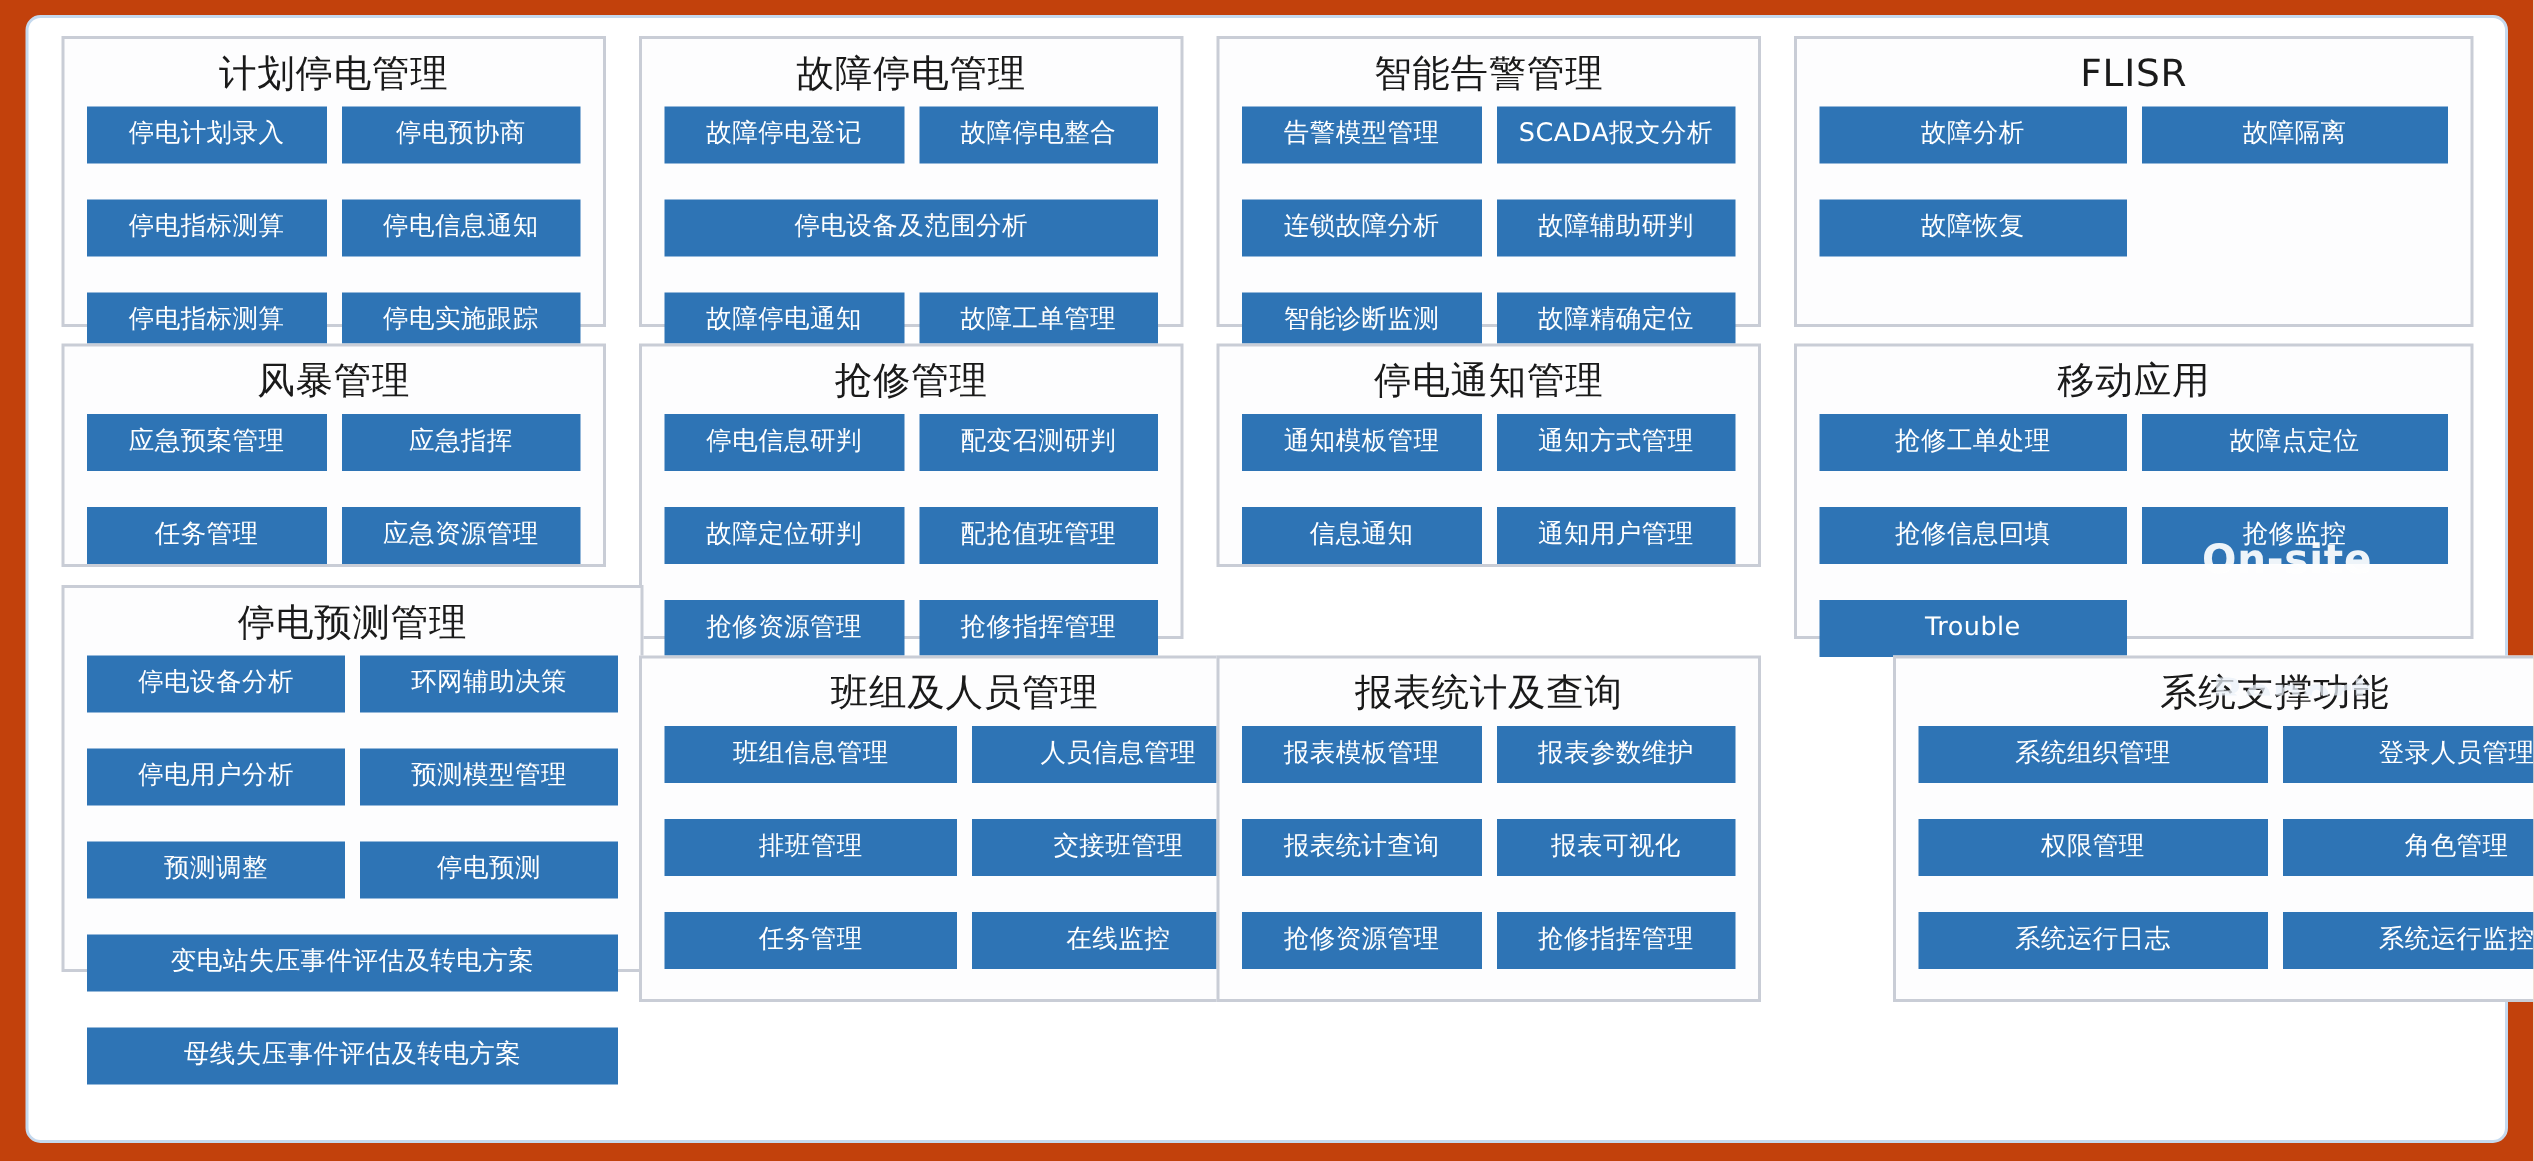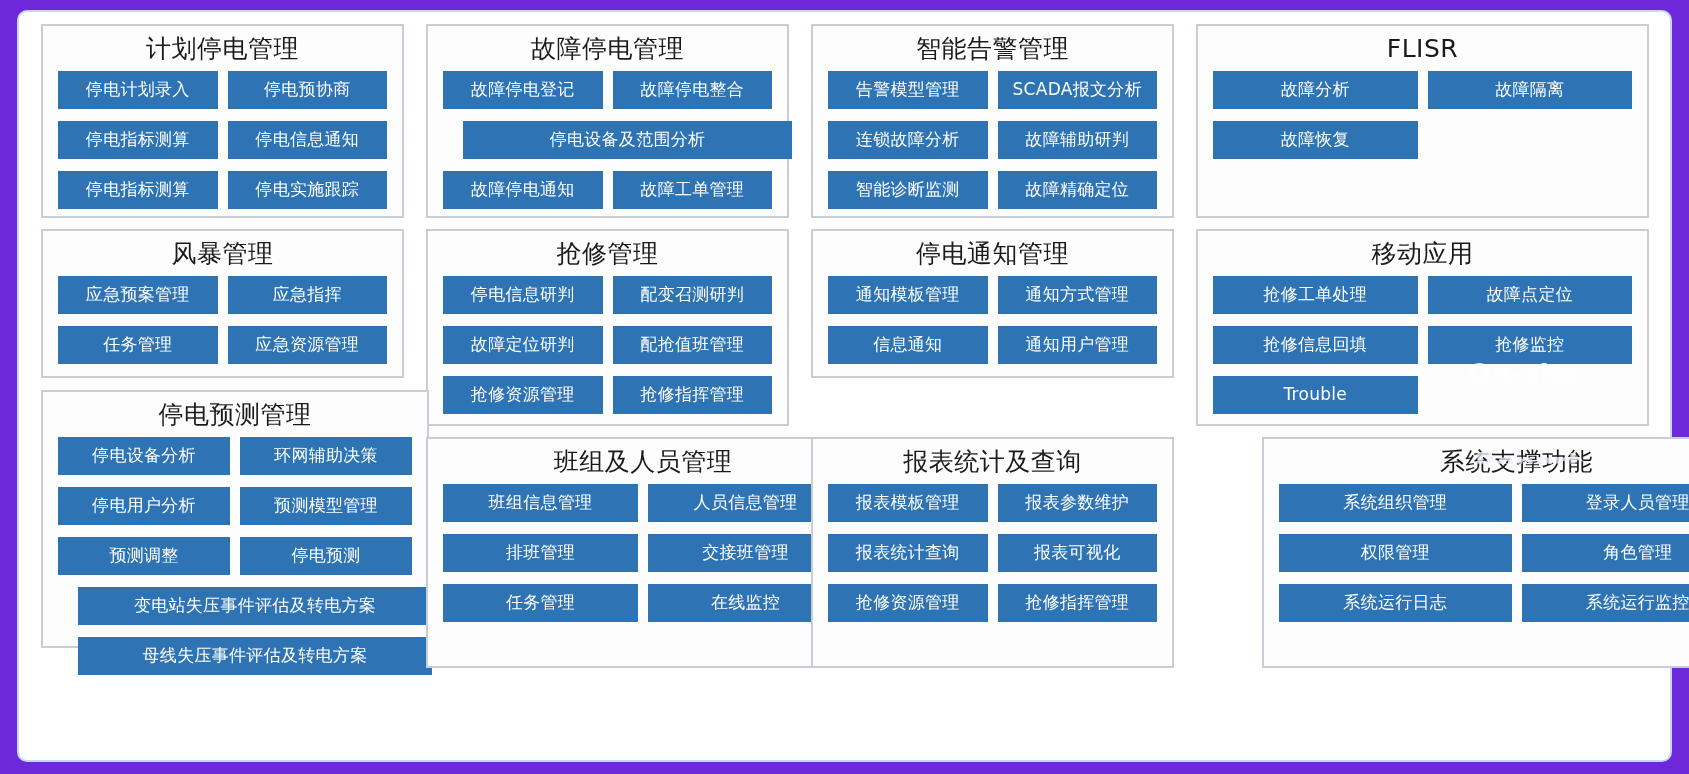--- a/index.html
+++ b/index.html
@@ -7,21 +7,21 @@
     padding: 0;
     background: #ffffff;
   }
   body {
     font-family: "DejaVu Sans", "Liberation Sans", sans-serif;
   }
   #root {
     position: relative;
     width: 1689px;
     height: 774px;
-    background: #6d28d9;
+    background: #c2410c;
     box-sizing: border-box;
     overflow: hidden;
   }
   
   .outer-frame {
     position: absolute;
     left: 17px;
     top: 10px;
     width: 1655px;
     height: 752px;
@@ -52,40 +52,39 @@
     line-height: 1.1;
     font-weight: 400;
     padding-top: 9px;
     padding-bottom: 8px;
     letter-spacing: 0.5px;
     white-space: nowrap;
   }
   .btn-grid {
     display: flex;
     flex-wrap: wrap;
-    gap: 12px 10px;
+    gap: 24px 10px;
     padding: 0 15px 12px 15px;
     box-sizing: border-box;
   }
   .btn {
     background: #2e74b5;
     color: #ffffff;
     font-size: 17px;
     line-height: 1;
     text-align: center;
     padding: 10px 4px 11px 4px;
     box-sizing: border-box;
     white-space: nowrap;
     flex: 0 0 calc(50% - 5px);
     letter-spacing: 0.3px;
     user-select: none;
   }
   .btn.wide {
     flex: 0 0 100%;
-    margin-left: 20px;
   }
   .btn.empty {
     background: transparent;
     visibility: hidden;
   }
   
   #p-planned      { left: 0px;    top: 0px;   width: 363px; height: 194px; }
   #p-fault        { left: 385px;  top: 0px;   width: 363px; height: 194px; }
   #p-alarm        { left: 770px;  top: 0px;   width: 363px; height: 194px; }
   #p-flisr        { left: 1155px; top: 0px;   width: 453px; height: 194px; }

